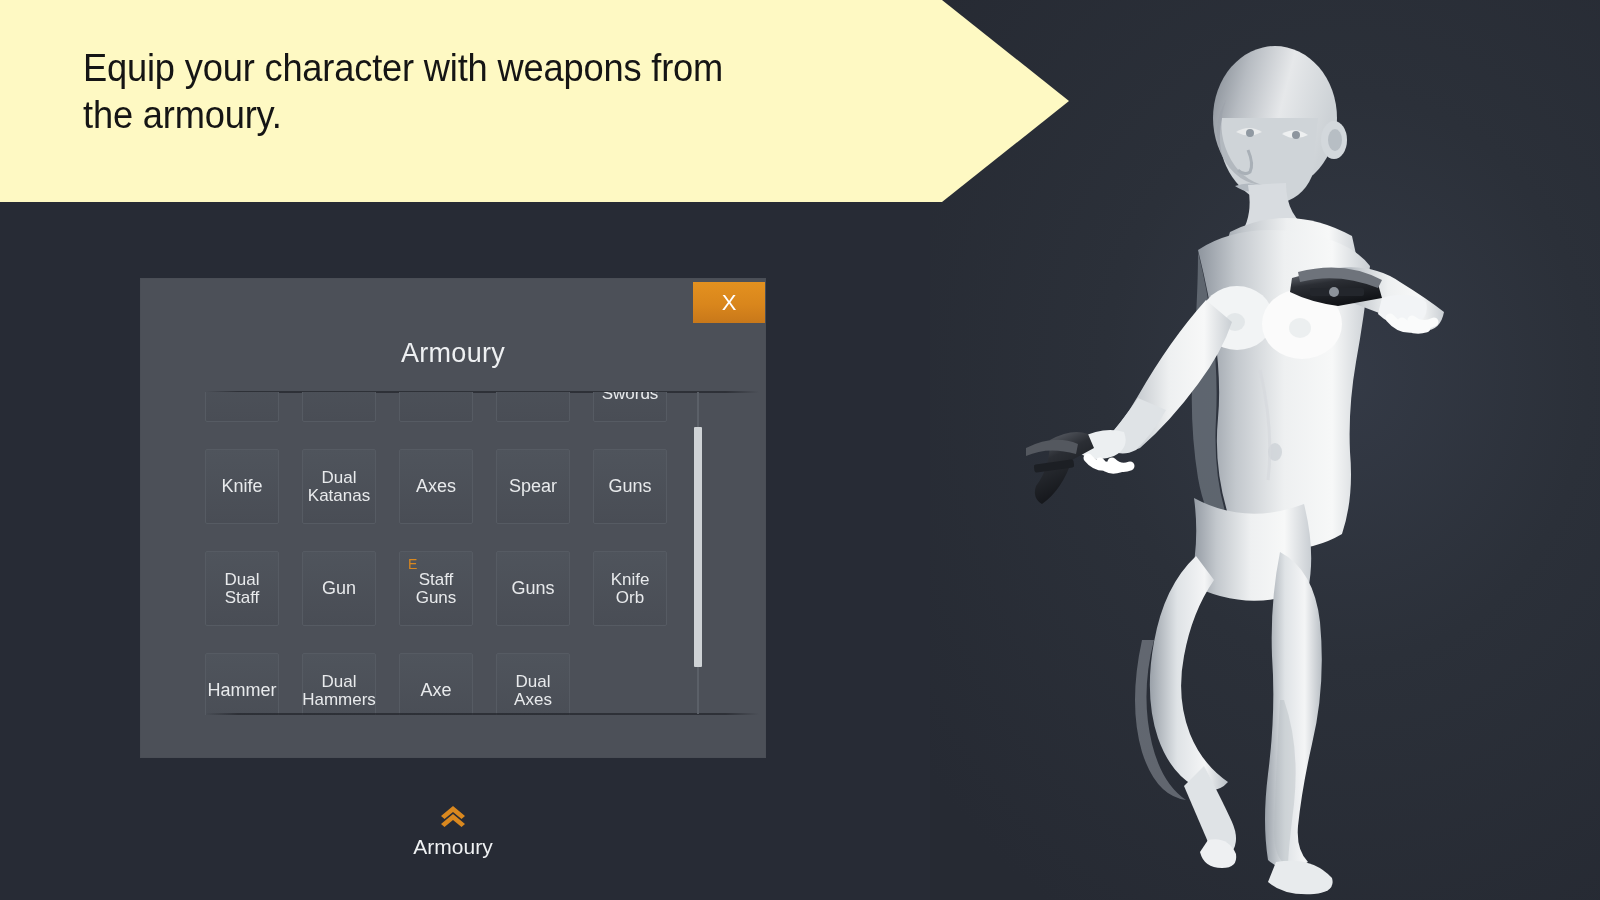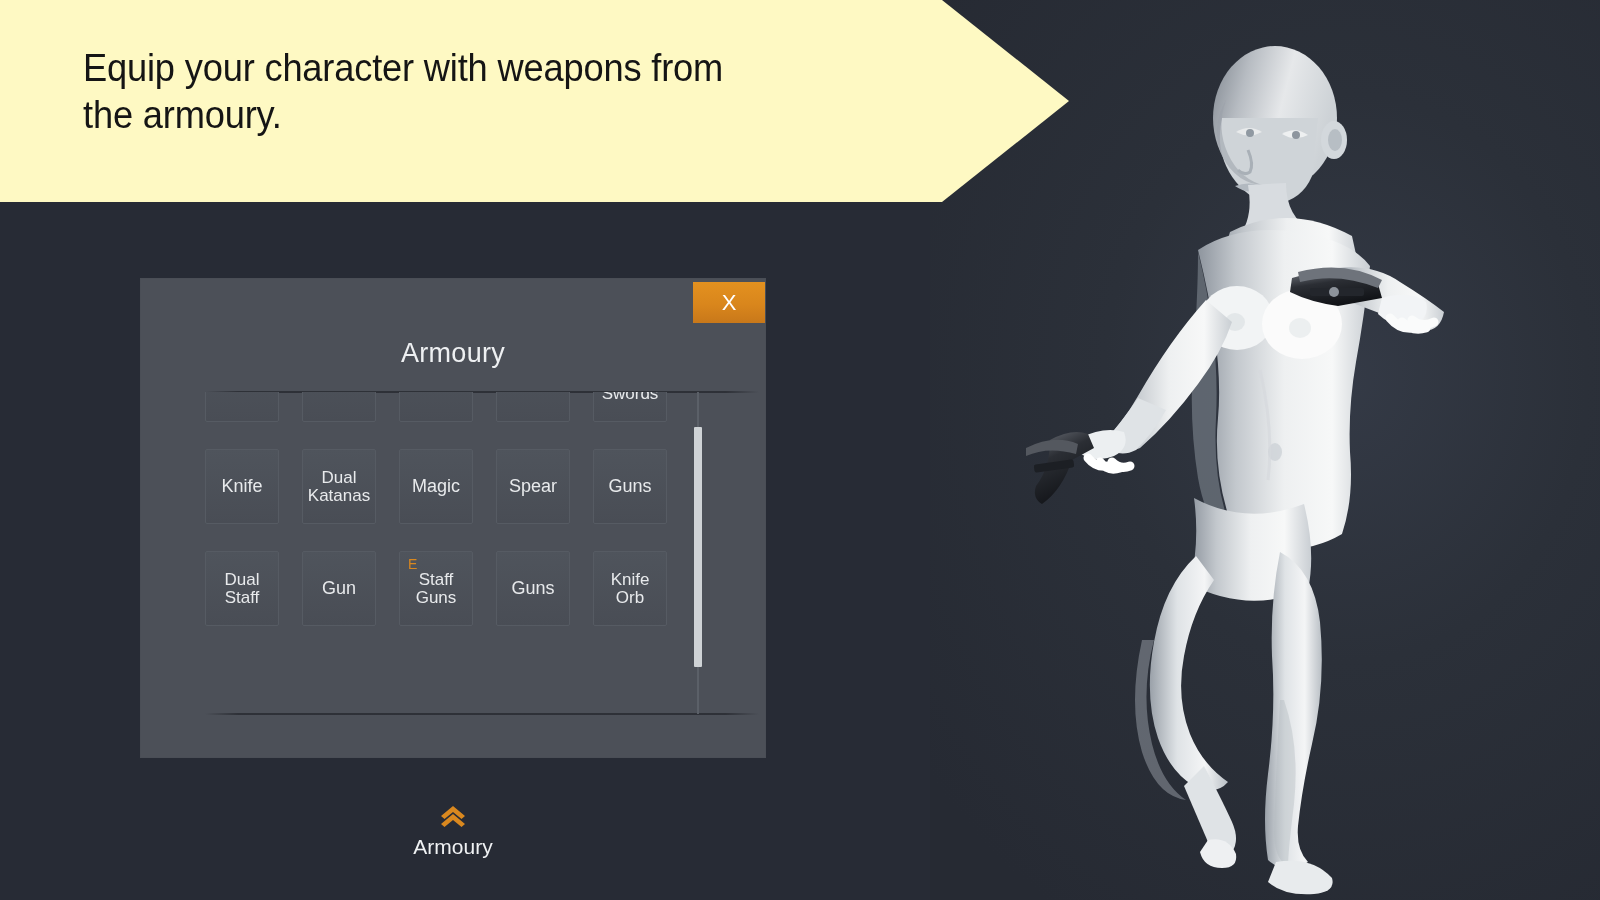--- a/index.html
+++ b/index.html
@@ -367,21 +367,21 @@
             </div>
           </div>
           <div class="weapon-row">
             <div class="weapon-cell">
               <span class="weapon-label lg">Knife</span>
             </div>
             <div class="weapon-cell">
               <span class="weapon-label sm">Dual Katanas</span>
             </div>
             <div class="weapon-cell">
-              <span class="weapon-label lg">Magic</span>
+              <span class="weapon-label lg">Axes</span>
             </div>
             <div class="weapon-cell">
               <span class="weapon-label lg">Spear</span>
             </div>
             <div class="weapon-cell">
               <span class="weapon-label lg">Guns</span>
             </div>
           </div>
           <div class="weapon-row">
             <div class="weapon-cell">
@@ -392,20 +392,34 @@
             </div>
             <div class="weapon-cell">
               <span class="equipped-badge">E</span>
               <span class="weapon-label sm">Staff Guns</span>
             </div>
             <div class="weapon-cell">
               <span class="weapon-label lg">Guns</span>
             </div>
             <div class="weapon-cell">
               <span class="weapon-label sm">Knife Orb</span>
+            </div>
+          </div>
+          <div class="weapon-row">
+            <div class="weapon-cell">
+              <span class="weapon-label lg">Hammer</span>
+            </div>
+            <div class="weapon-cell">
+              <span class="weapon-label sm">Dual Hammers</span>
+            </div>
+            <div class="weapon-cell">
+              <span class="weapon-label lg">Axe</span>
+            </div>
+            <div class="weapon-cell">
+              <span class="weapon-label sm">Dual Axes</span>
             </div>
           </div>
         </div>
     </div>
 
     <div class="row-edge-bottom"></div>
 
     <div id="scrollbar-track">
       <div id="scrollbar-thumb"></div>
     </div>

